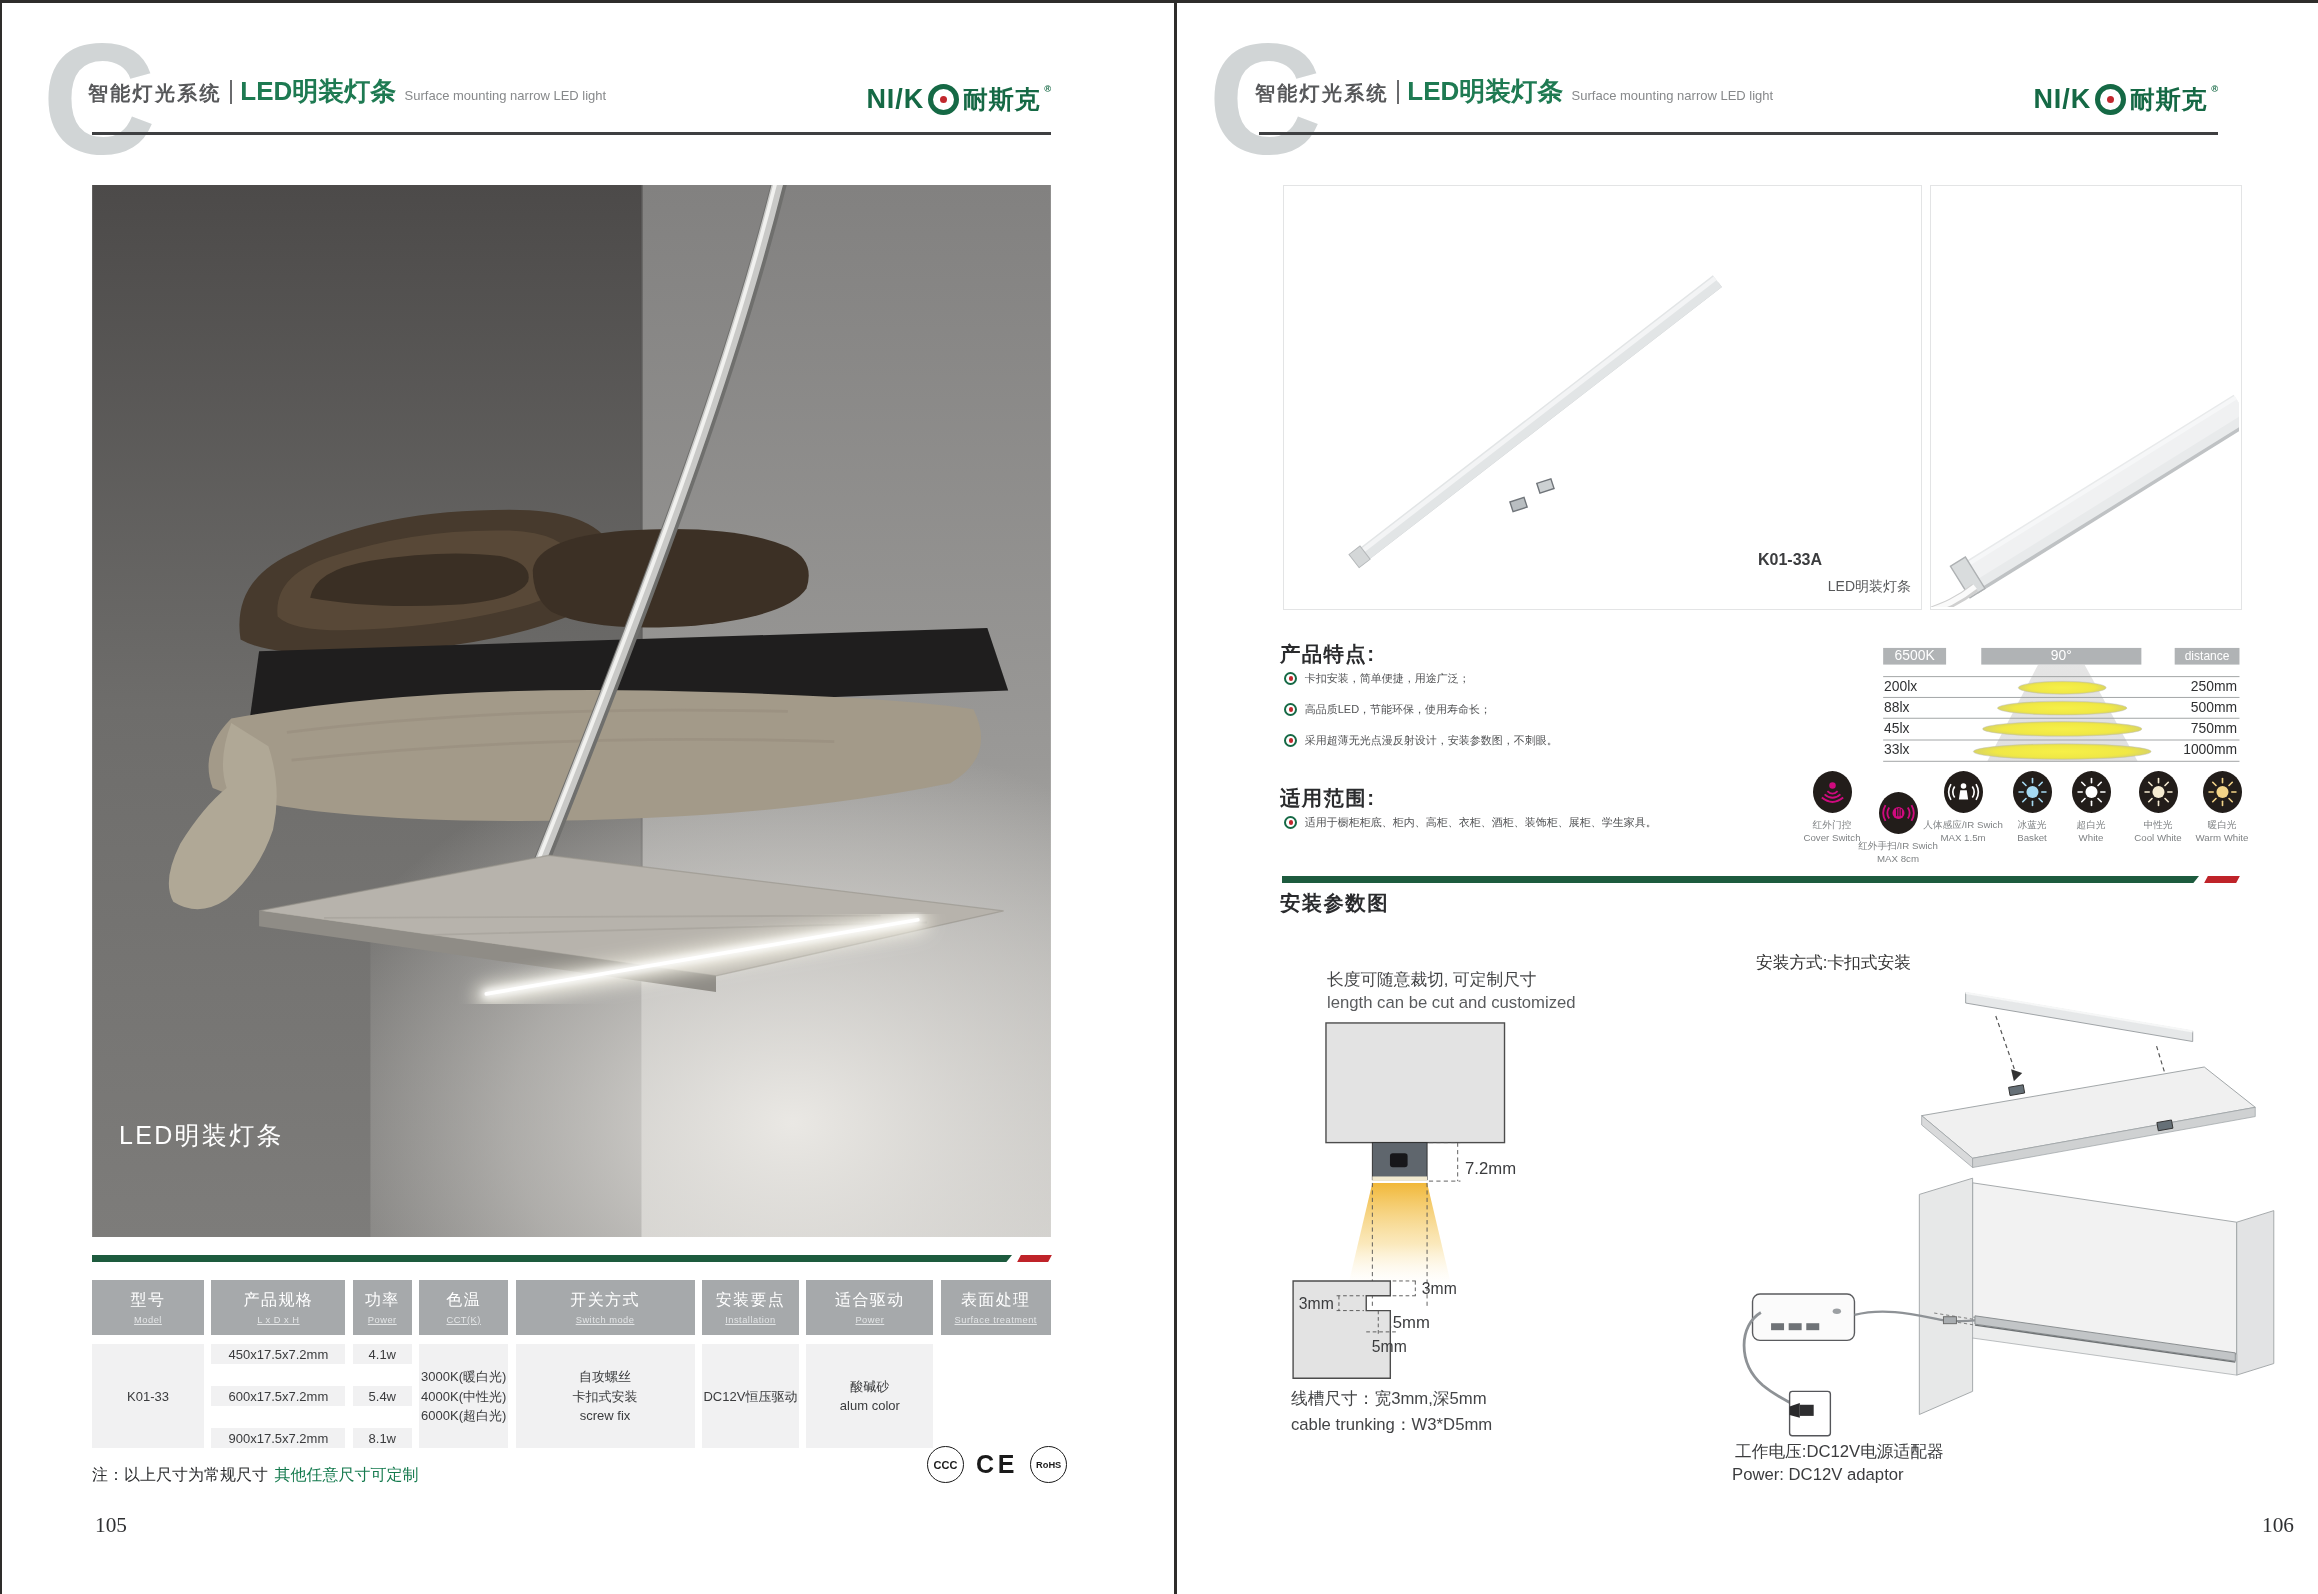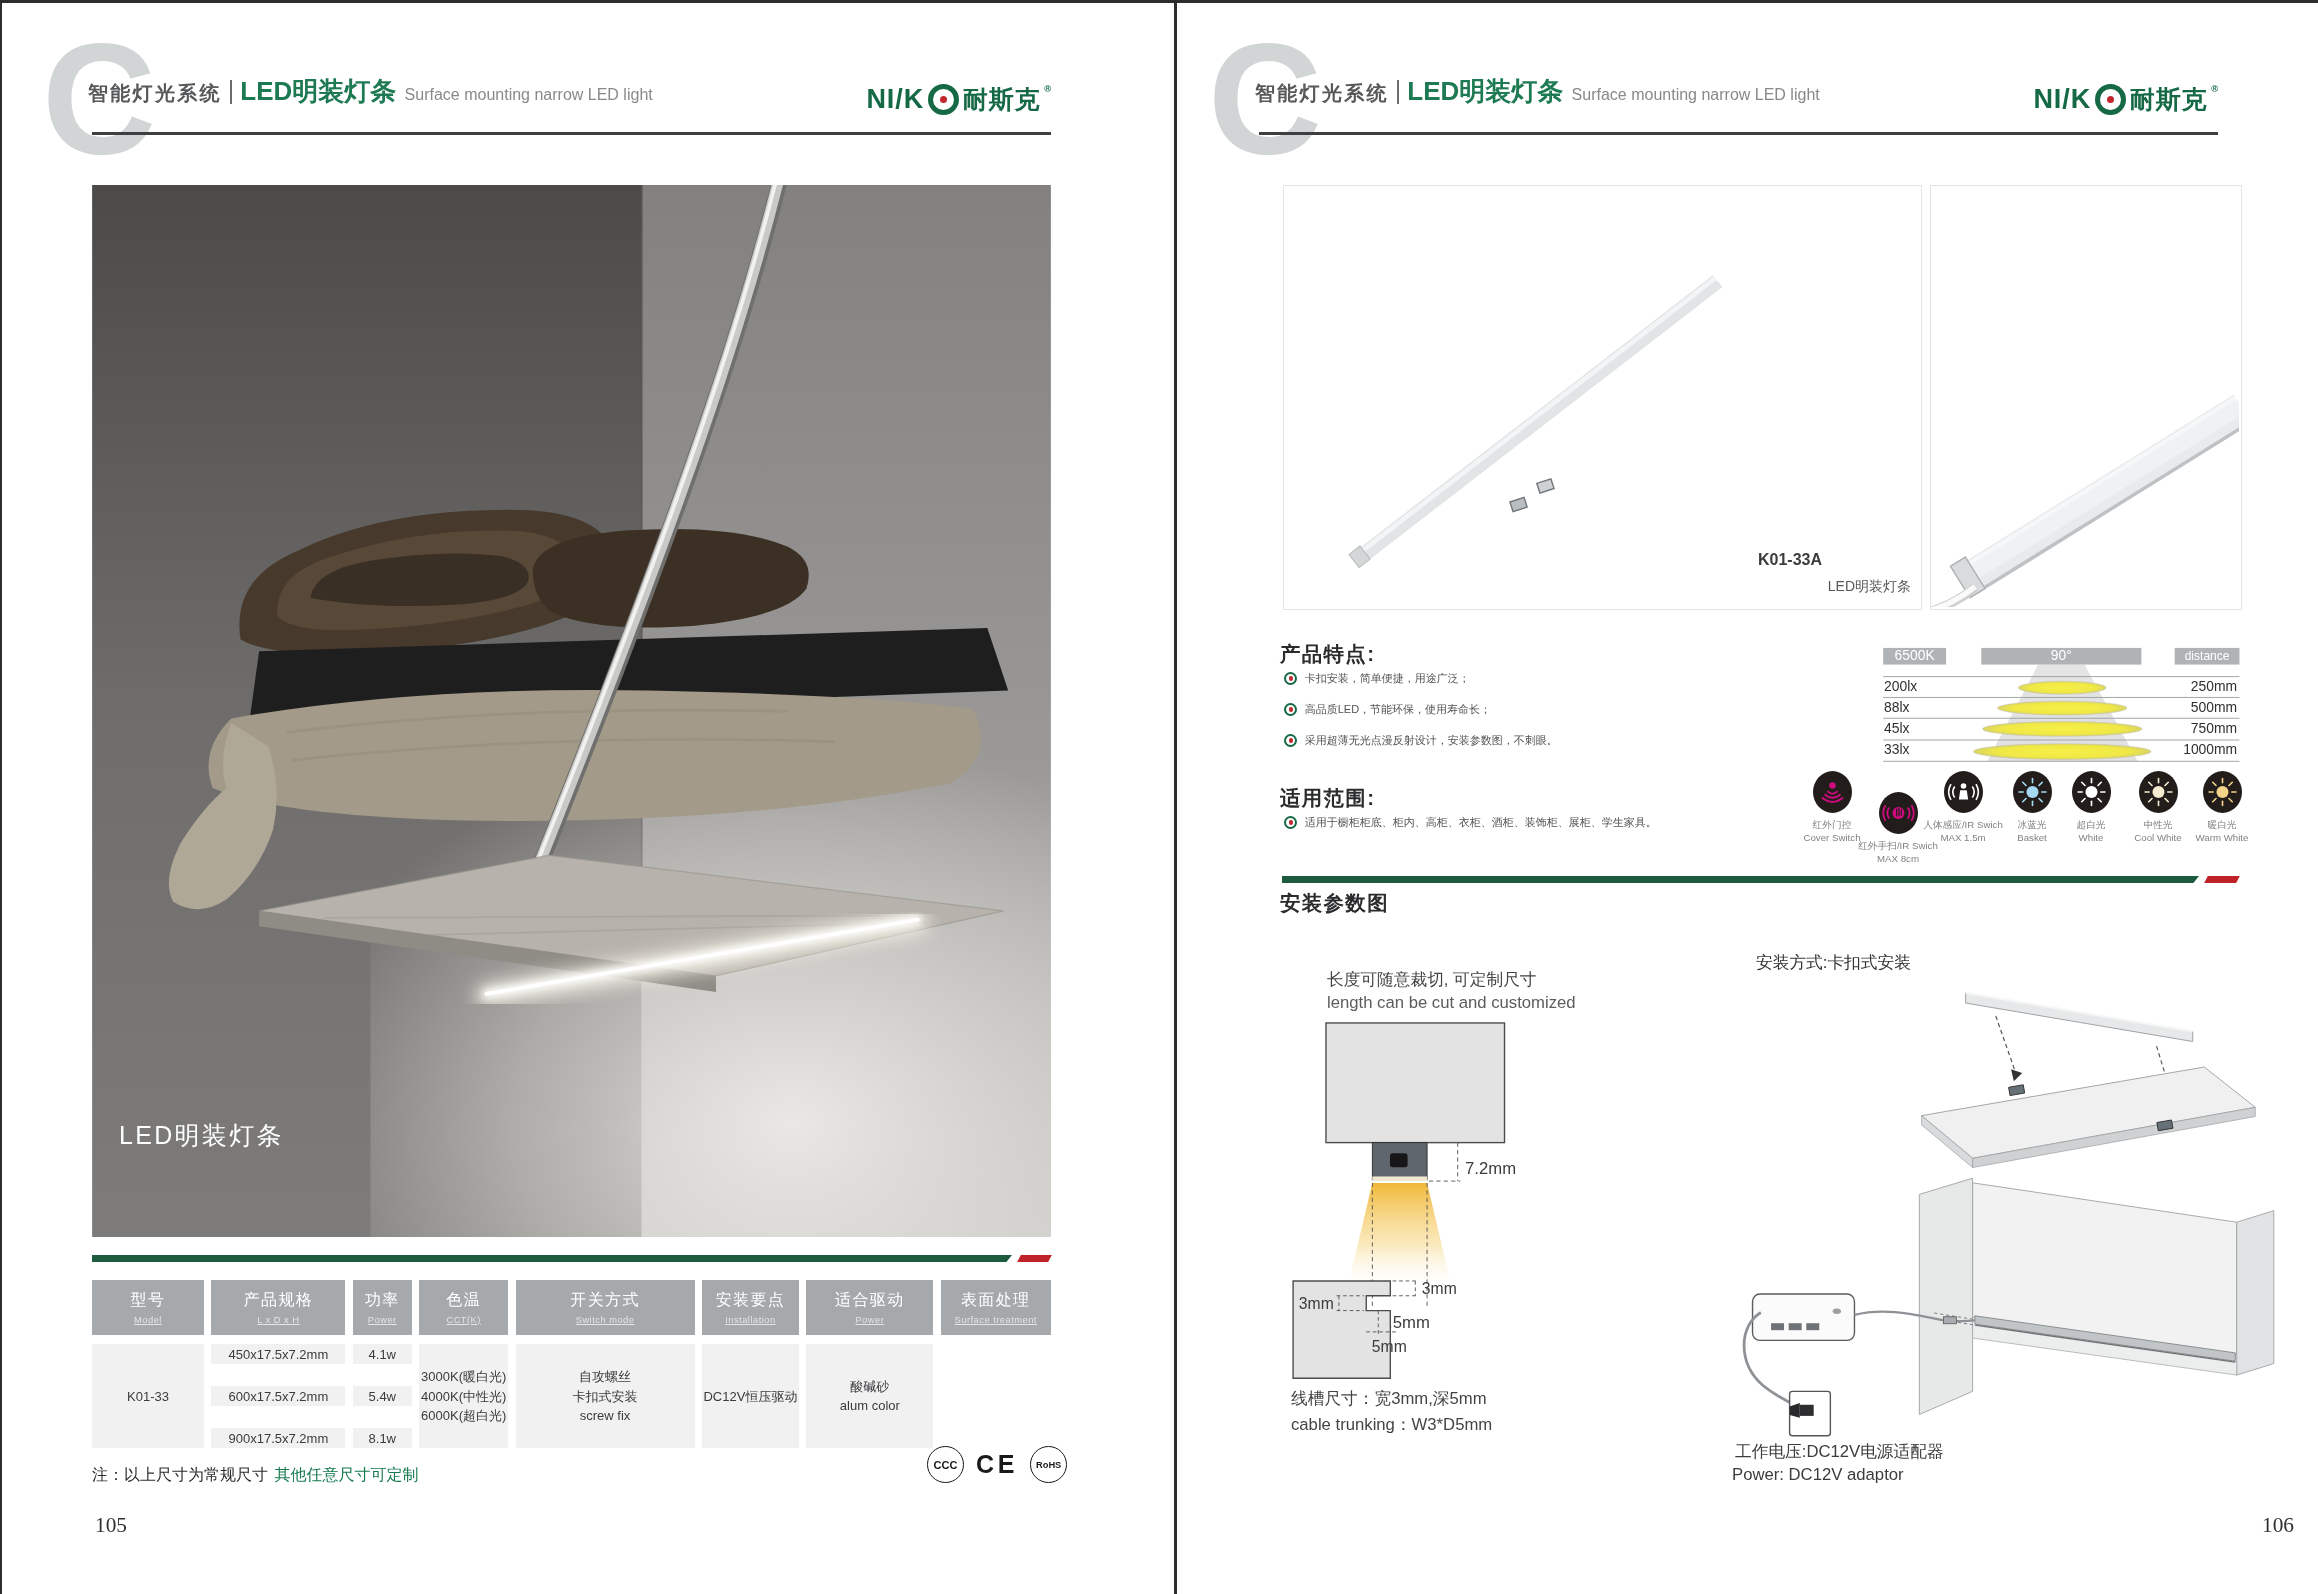--- a/index.html
+++ b/index.html
@@ -8,21 +8,21 @@
   .abs{position:absolute;}
   .noselect{user-select:none;}
   
   .frame{background:#2e2d2b;}
   
   .watermark{font-size:158px;font-weight:bold;color:#d1d5d6;line-height:1;}
   .hdr{display:flex;align-items:baseline;gap:8.3px;white-space:nowrap;}
   .hdr .sys{font-size:20px;font-weight:bold;color:#57585a;letter-spacing:2.3px;}
   .hdr .bar{width:1.9px;height:24px;background:#6a6b6d;align-self:center;}
   .hdr .pcn{font-size:26px;font-weight:bold;color:#1e7a52;}
-  .hdr .pen{font-size:16px;color:#87898b;}
+  .hdr .pen{font-size:13px;color:#87898b;}
   .underline{height:3.2px;background:#3e3f41;}
   .logo{display:flex;align-items:center;gap:3.7px;color:#156945;font-weight:bold;}
   .logo .latin{font-size:27px;letter-spacing:0.9px;}
   .logo .oglyph{width:21.3px;height:21.3px;border:5.1px solid #156945;border-radius:50%;position:relative;display:inline-block;}
   .logo .oglyph i{position:absolute;left:50%;top:50%;width:7px;height:7px;margin:-3.5px 0 0 -3.5px;background:#c1272d;border-radius:50%;}
   .logo .cn{font-size:25px;letter-spacing:0.9px;}
   .logo .reg{font-size:9.3px;align-self:flex-start;margin-top:0.9px;}
   
   .band-green{height:7px;background:#1d5b3e;clip-path:polygon(0 0,100% 0,calc(100% - 5.6px) 100%,0 100%);}
   .band-red{height:7px;background:#bf2329;transform:skewX(-28deg);}

